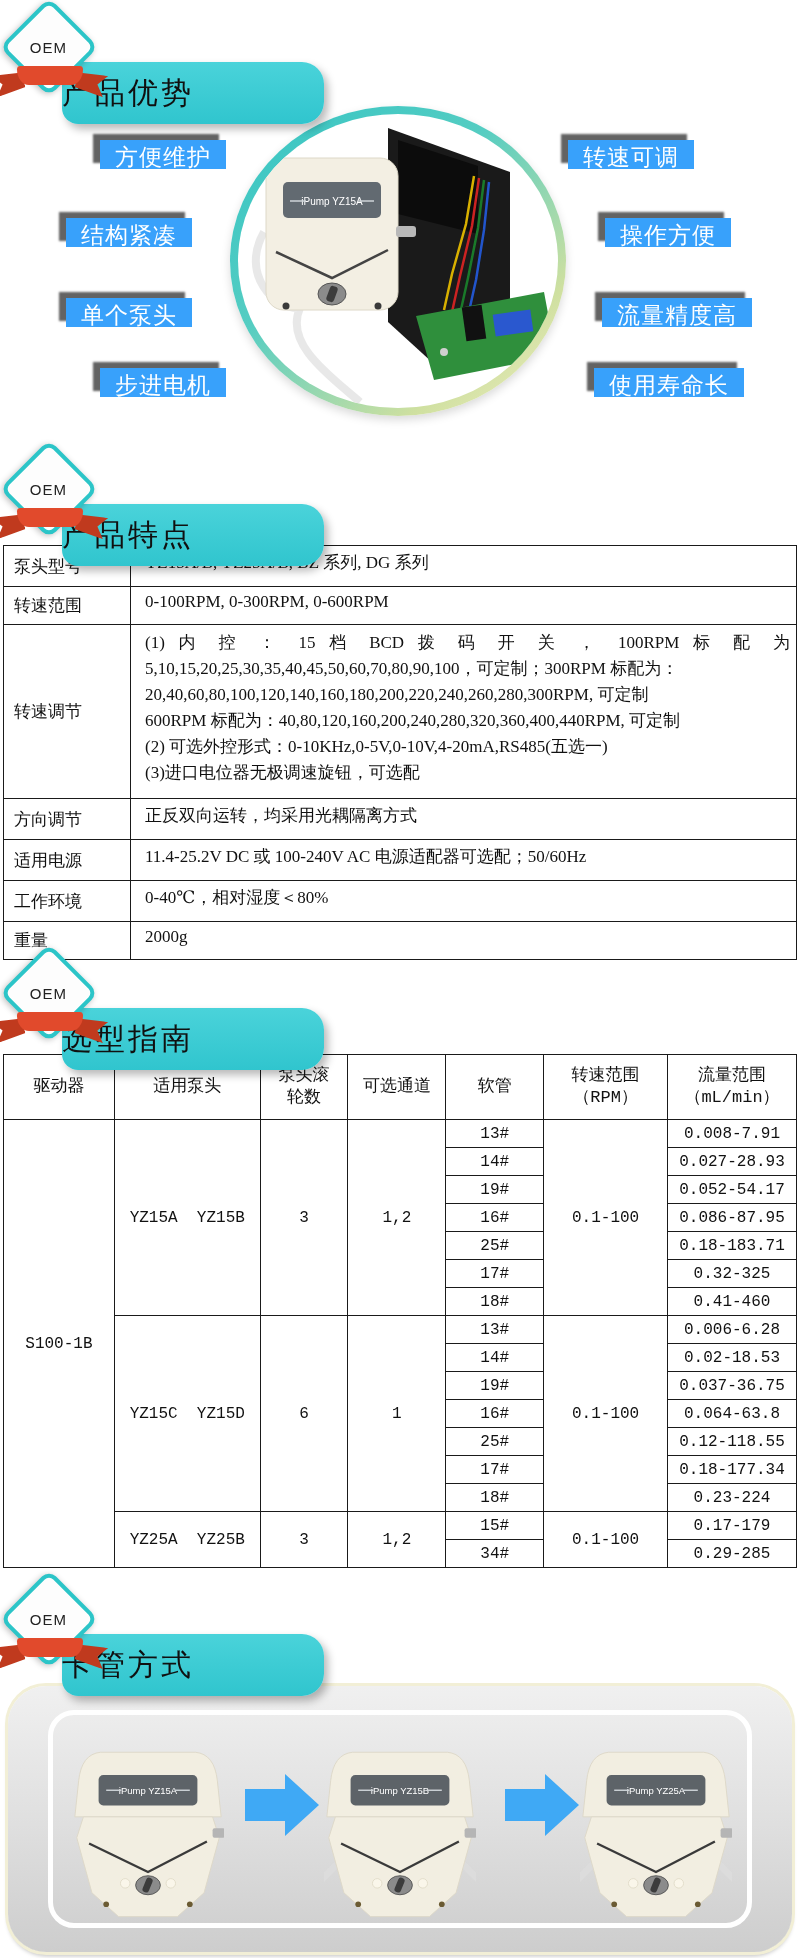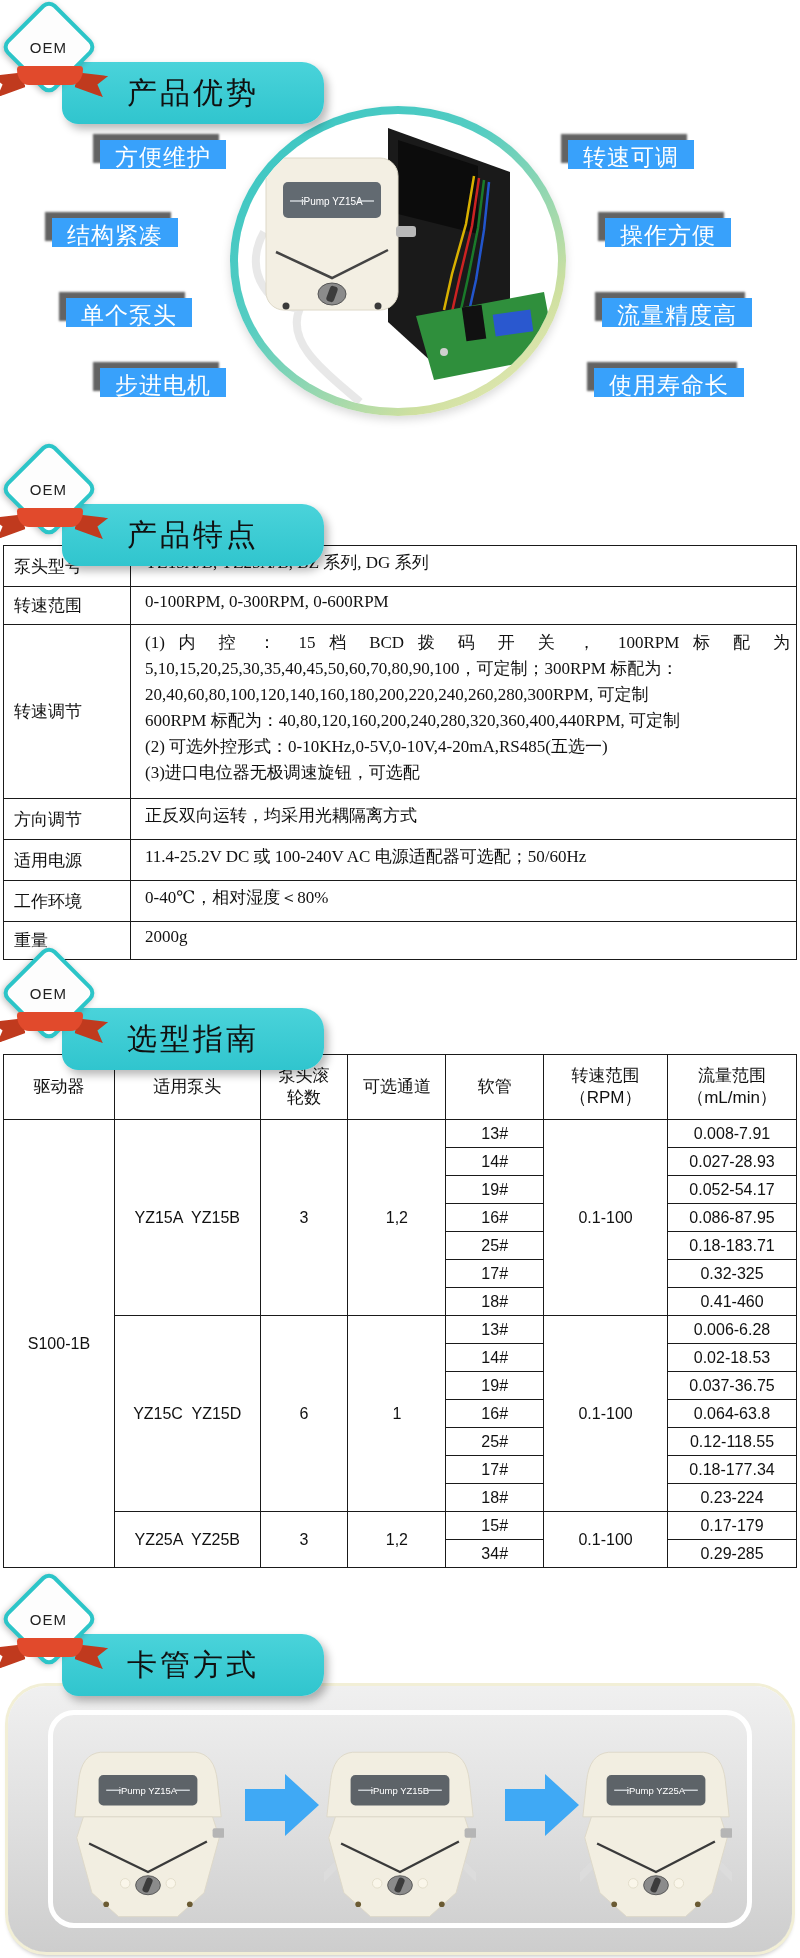--- a/index.html
+++ b/index.html
@@ -5,21 +5,21 @@
   html,body{margin:0;padding:0;background:#fff;}
   #page{position:relative;width:800px;height:1958px;background:#fff;overflow:hidden;
         font-family:"Liberation Sans","DejaVu Sans",sans-serif;color:#111;}
 
   
   .sec-header{position:absolute;left:0;width:340px;height:96px;}
   .hdr-bar{position:absolute;left:62px;top:18px;width:262px;height:62px;z-index:1;
            background:linear-gradient(180deg,#4ad3da 0%,#30c5ce 100%);
            border-radius:16px 22px 22px 16px;
            box-shadow:4px 5px 9px rgba(0,0,0,.28);
-           display:flex;align-items:center;justify-content:center;margin-top:40px;}
+           display:flex;align-items:center;margin-top:40px;}
   .hdr-bar span{font-size:30px;letter-spacing:3px;color:#101010;}
   .diamond{position:absolute;left:14px;top:8px;width:62px;height:62px;z-index:2;
            transform:rotate(45deg);background:#fdfdfd;border:4px solid #2cc5c8;
            border-radius:10px;box-shadow:0 2px 6px rgba(0,0,0,.25);
            display:flex;align-items:center;justify-content:center;}
   .diamond span{transform:rotate(-45deg);font-size:15px;letter-spacing:1px;color:#222;}
   .ribbon{position:absolute;left:0;top:0;z-index:3;width:120px;height:96px;pointer-events:none;}
   .ribbon .band{position:absolute;left:17px;top:62px;width:66px;height:19px;background:#e14a2c;
                 border-radius:4px 4px 14px 14px/4px 4px 18px 18px;}
   .ribbon .wing{position:absolute;top:68px;width:30px;height:22px;background:#c03a1e;}
@@ -46,21 +46,21 @@
   .spec th,.spec td{border:1px solid #1a1a1a;}
   .spec th{width:112px;text-align:left;padding:5px 4px 5px 10px;font-weight:normal;
            white-space:nowrap;vertical-align:middle;}
   .spec td{padding:5px 6px 12px 14px;vertical-align:middle;}
   .spec tr.simple{height:34px;}
   .spec .ln{line-height:26px;white-space:pre-wrap;}
   .spec .jl1{text-align:justify;text-align-last:justify;}
 
   
   .sel{position:absolute;left:3px;top:1054px;width:794px;
-       font-family:Liberation Sans, sans-serif;font-size:16px;text-align:center;}
+       font-family:Liberation Mono, monospace;font-size:16px;text-align:center;}
   .sel th,.sel td{border:1px solid #1a1a1a;vertical-align:middle;}
   .sel th{height:60px;font-weight:normal;font-size:17px;line-height:22px;padding:2px;}
   .sel td{height:27px;padding:0 2px;white-space:pre-wrap;}
   .sel col.c1{width:111px;} .sel col.c2{width:146px;} .sel col.c3{width:88px;}
   .sel col.c4{width:98px;}  .sel col.c5{width:98px;}  .sel col.c6{width:124px;}
   .sel col.c7{width:129px;}
 
   
   #panel{position:absolute;left:8px;top:1686px;width:784px;height:266px;
          background:linear-gradient(180deg,#f0f0f0 0%,#dedede 55%,#cdcdcd 100%);
@@ -121,21 +121,21 @@
             <rect x="62" y="128" width="8" height="16" rx="3" fill="#3c3c3c" transform="rotate(20 66 136)"></rect>
             <circle cx="20" cy="148" r="3.5" fill="#3a3a3a"></circle>
             <circle cx="112" cy="148" r="3.5" fill="#3a3a3a"></circle>
           </g>
           <rect x="158" y="112" width="20" height="11" rx="3" fill="#b8b8b8"></rect>
         </svg>
       </div>
     </div>
 
   <div class="adv-label" style="left: 100px; top: 40px;">方便维护</div>
-      <div class="adv-label" style="left: 52px; top: 118px;">结构紧凑</div>
+      <div class="adv-label" style="left: 66px; top: 118px;">结构紧凑</div>
       <div class="adv-label" style="left: 66px; top: 198px;">单个泵头</div>
       <div class="adv-label" style="left: 100px; top: 268px;">步进电机</div>
       <div class="adv-label" style="left: 568px; top: 40px;">转速可调</div>
       <div class="adv-label" style="left: 605px; top: 118px;">操作方便</div>
       <div class="adv-label" style="left: 602px; top: 198px;">流量精度高</div>
       <div class="adv-label" style="left: 570px; top: 268px; margin-left: 24px;">使用寿命长</div>
     </div>
 
   <div class="sec-header" style="top:446px">
     <div class="hdr-bar">

